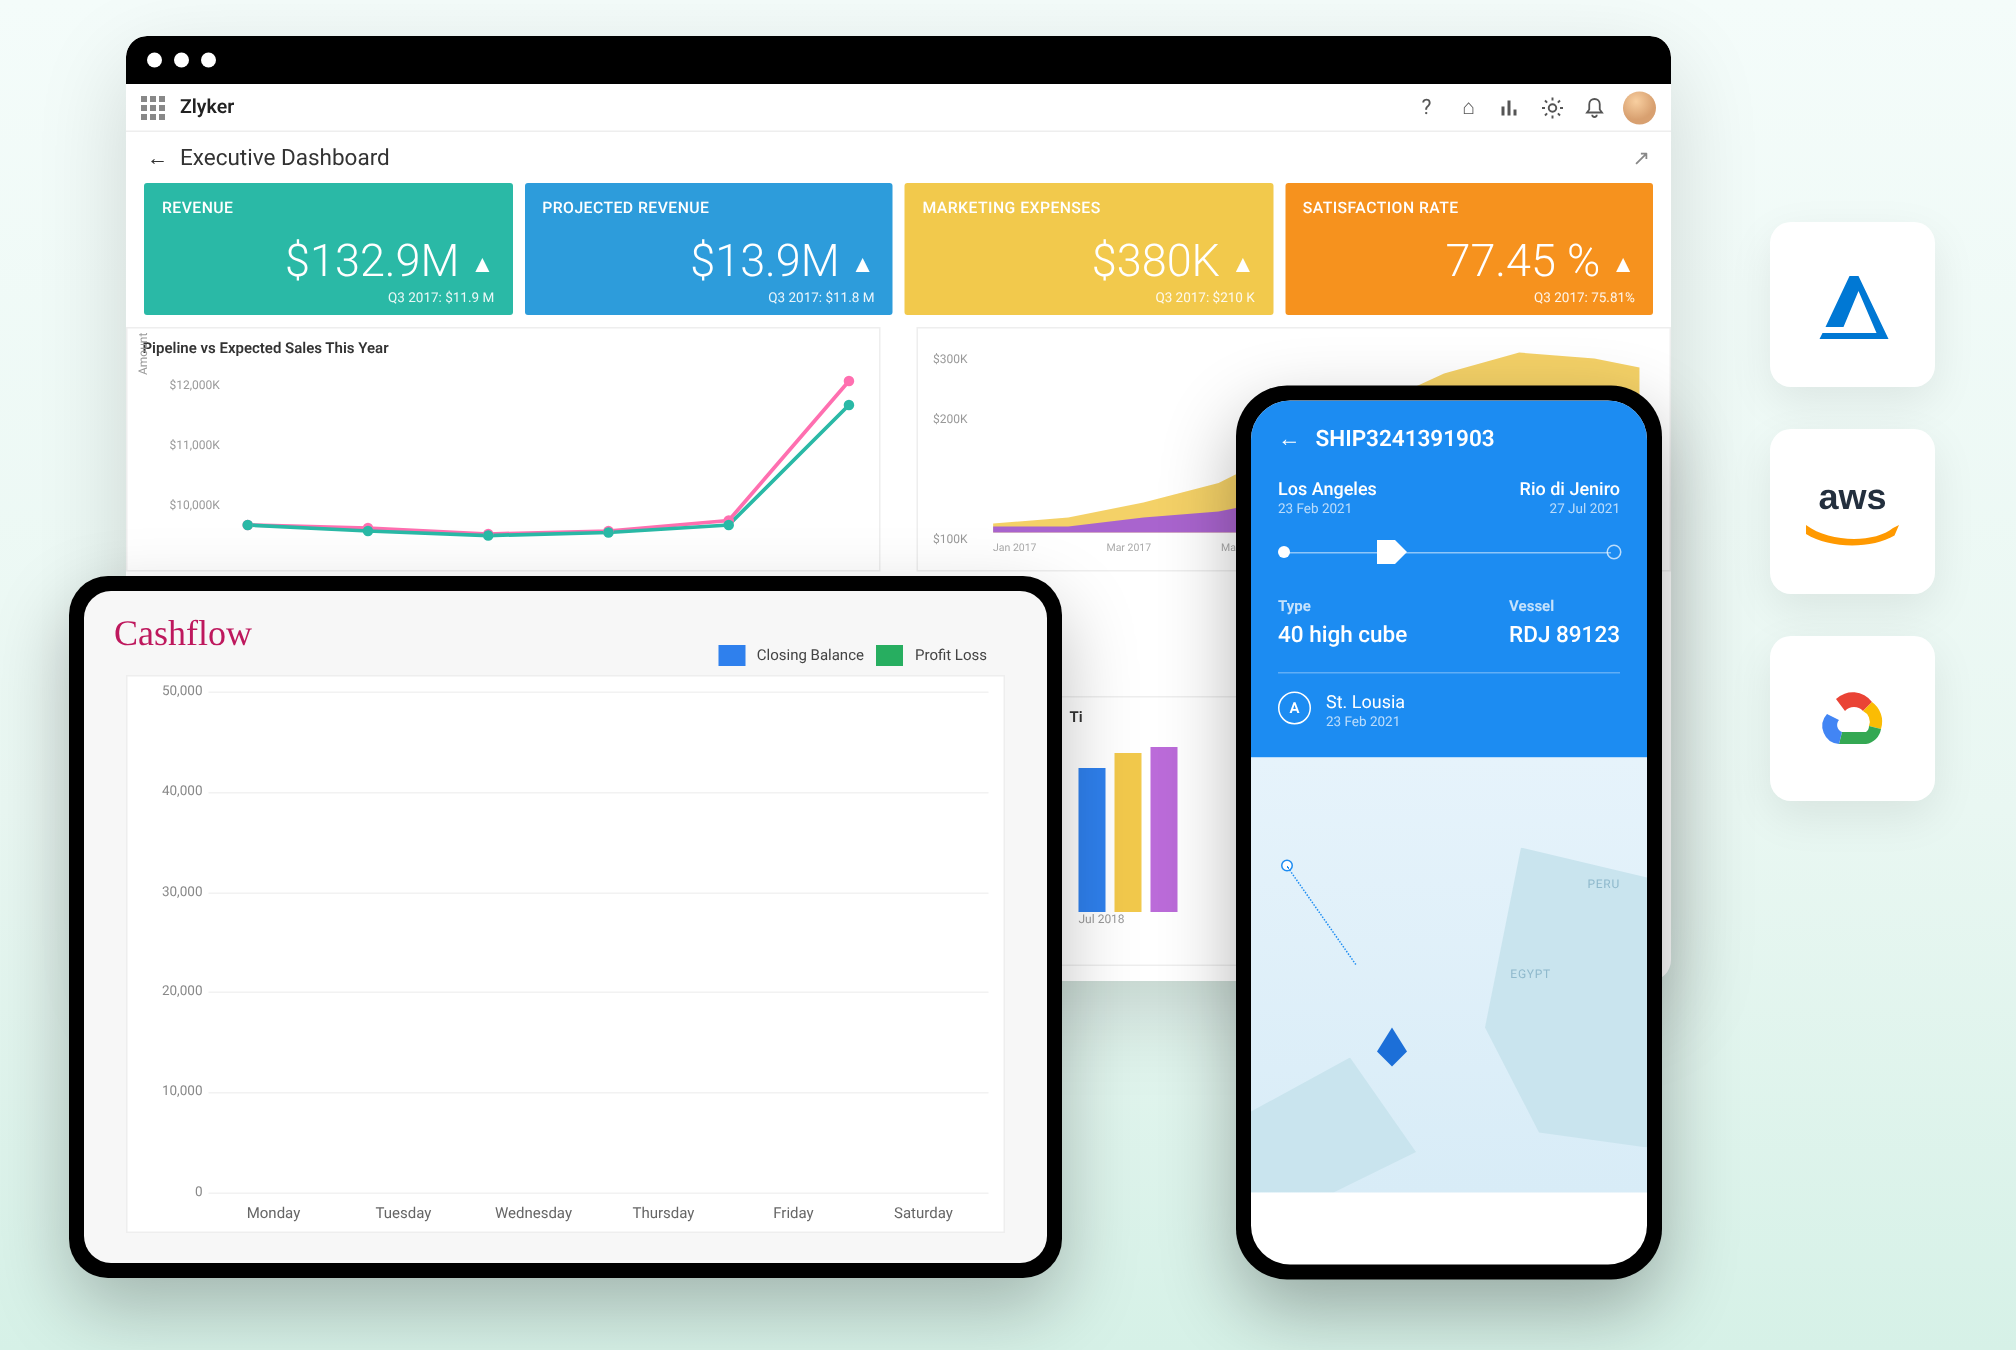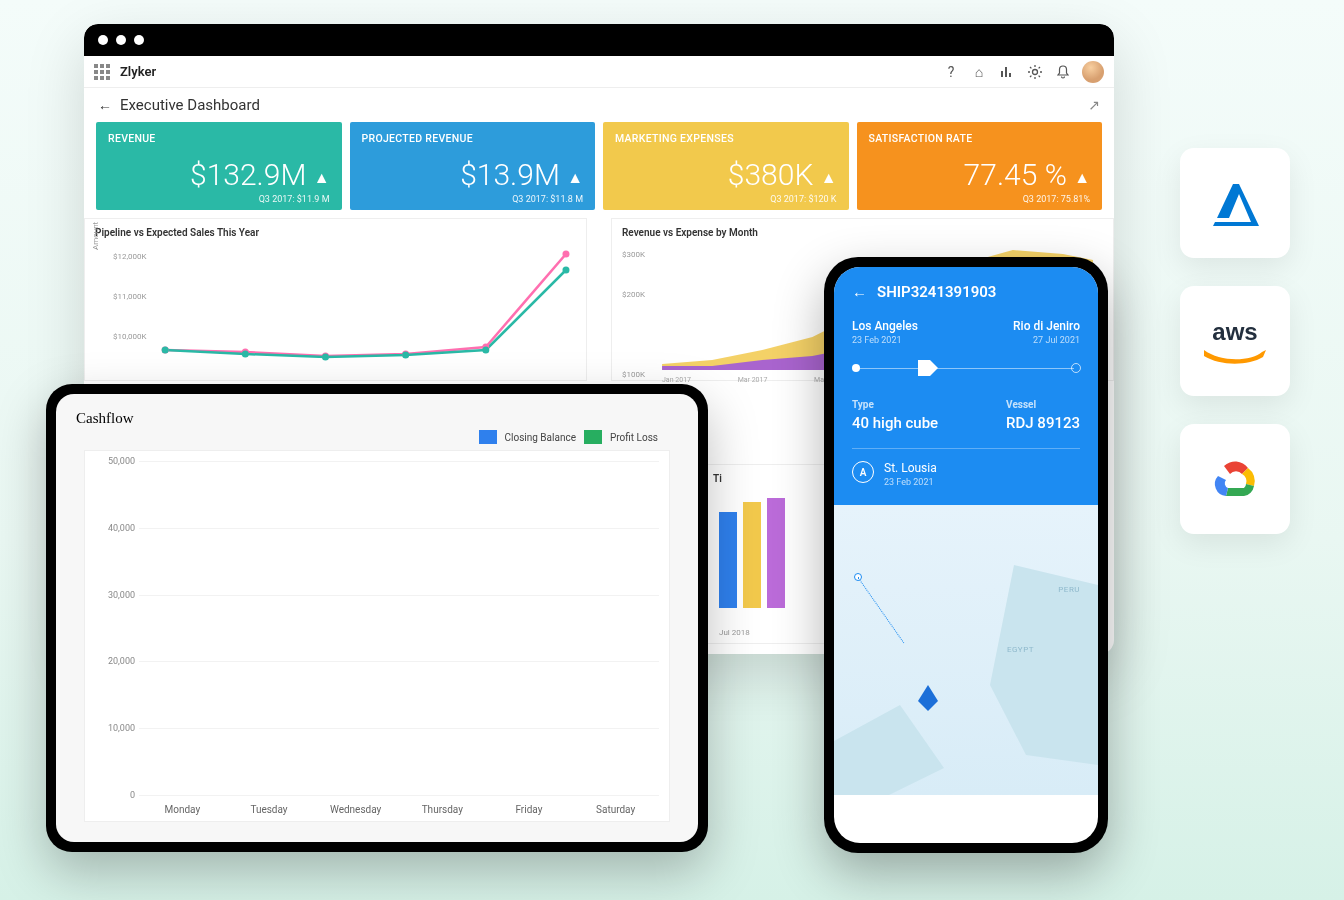--- a/index.html
+++ b/index.html
@@ -129,21 +129,21 @@
   padding: 10px;
   box-shadow: 0 20px 50px rgba(0,0,0,0.25);
 }
 .tablet-screen {
   width: 100%; height: 100%;
   background: #f7f7f7;
   border-radius: 18px;
   padding: 16px 20px 10px;
   position: relative;
 }
-.tablet-title { font-family: Georgia, serif; font-size: 15px; color: #000000; margin-bottom: 2px; }
+.tablet-title { font-family: Georgia, serif; font-size: 24px; color: #be185d; margin-bottom: 2px; }
 .legend { display: flex; align-items: center; gap: 8px; font-size: 10px; color: #444; position: absolute; right: 40px; top: 36px; }
 .legend .swatch { width: 18px; height: 14px; }
 .sw-blue { background: #2f80ed; }
 .sw-green { background: #27ae60; }
 .cashflow-plot {
   position: absolute;
   left: 28px; right: 28px; top: 56px; bottom: 20px;
   background: #fff;
   border: 1px solid #eee;
 }
@@ -305,21 +305,21 @@
       <div class="kpi-foot">Q3 2017: $11.9 M</div>
     </div>
     <div class="kpi kpi-projected">
       <div class="kpi-label">PROJECTED REVENUE</div>
       <div class="kpi-value"><span>$13.9M</span> <span class="tri">▲</span></div>
       <div class="kpi-foot">Q3 2017: $11.8 M</div>
     </div>
     <div class="kpi kpi-marketing">
       <div class="kpi-label">MARKETING EXPENSES</div>
       <div class="kpi-value"><span>$380K</span> <span class="tri">▲</span></div>
-      <div class="kpi-foot">Q3 2017: $120 K</div>
+      <div class="kpi-foot">Q3 2017: $210 K</div>
     </div>
     <div class="kpi kpi-satisfaction">
       <div class="kpi-label">SATISFACTION RATE</div>
       <div class="kpi-value"><span>77.45 %</span> <span class="tri">▲</span></div>
       <div class="kpi-foot">Q3 2017: 75.81%</div>
     </div>
   </div>
 
   <div class="charts-row">
     <div class="chart-card">
@@ -341,21 +341,20 @@
           <circle cx="70" cy="108" r="3.5" fill="#2ab9a6"></circle>
             <circle cx="150" cy="112" r="3.5" fill="#2ab9a6"></circle>
             <circle cx="230" cy="115" r="3.5" fill="#2ab9a6"></circle>
             <circle cx="310" cy="113" r="3.5" fill="#2ab9a6"></circle>
             <circle cx="390" cy="108" r="3.5" fill="#2ab9a6"></circle>
             <circle cx="470" cy="28" r="3.5" fill="#2ab9a6"></circle>
         </svg>
       </div>
     </div>
     <div class="chart-card">
-      <div class="chart-title">Revenue vs Expense by Month</div>
       <div class="mini-area-chart">
         <span class="axis-label" style="left:0; top:8px;">$300K</span>
         <span class="axis-label" style="left:0; top:48px;">$200K</span>
         <span class="axis-label" style="left:0; top:88px;margin-top:40px;">$100K</span>
         <svg viewBox="0 0 480 130" width="100%" height="130" preserveAspectRatio="none">
           <path d="M40,122 L90,118 L140,108 L190,95 L240,70 L290,45 L340,22 L390,8 L440,12 L470,18 L470,128 L40,128 Z" fill="#f2c94c" fill-opacity="0.85"></path>
           <path d="M40,124 L90,124 L140,118 L190,114 L240,104 L290,92 L340,78 L390,64 L440,58 L470,62 L470,128 L40,128 Z" fill="#9b51e0" fill-opacity="0.85"></path>
         </svg>
         <div style="display:flex; justify-content:space-between; font-size:7px; color:#aaa; padding: 0 34px 0 40px;">
           <span>Jan 2017</span>
@@ -369,21 +368,21 @@
     </div>
   </div>
 
   <div class="partial-bar-card">
     <div class="chart-title">Ti</div>
     <div class="partial-bars">
       <div class="pb" style="height:80%; background:#2f80ed;"></div>
       <div class="pb" style="height:88%; background:#f2c94c;"></div>
       <div class="pb" style="height:92%; background:#bb6bd9;"></div>
     </div>
-    <div style="font-size:8px; color:#999; text-align:left; padding-left:6px; margin-top:20px;">Jul 2018</div>
+    <div style="font-size:8px; color:#999; text-align:left; padding-left:6px; margin-top:0;">Jul 2018</div>
   </div>
 </div>
 
 <div class="tablet">
   <div class="tablet-screen">
     <div class="tablet-title">Cashflow</div>
     <div class="legend">
       <span class="swatch sw-blue"></span>
       <span>Closing Balance</span>
       <span class="swatch sw-green"></span>

